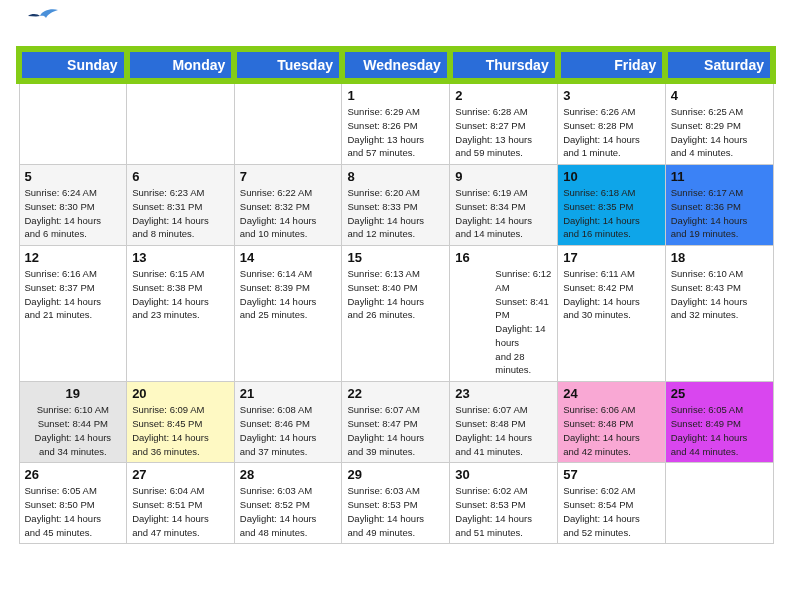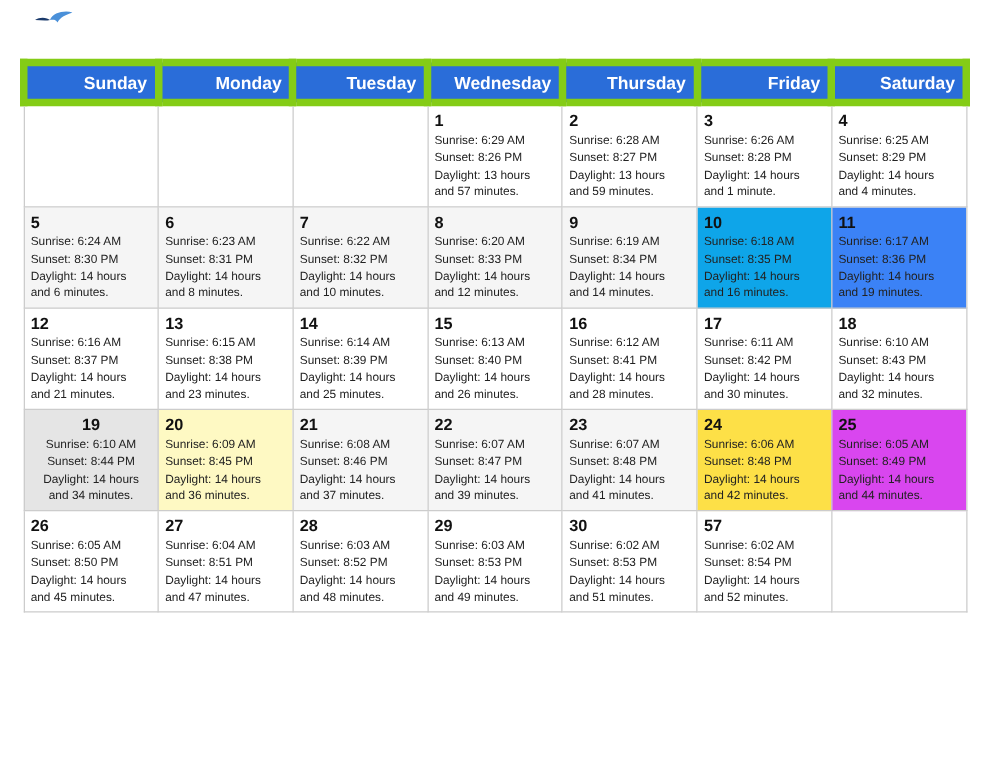--- a/index.html
+++ b/index.html
@@ -224,21 +224,21 @@
         </td>
         <td>
           <span class="day-num">15</span>
           <div class="day-info" style="white-space: pre-line;">Sunrise: 6:13 AM
 Sunset: 8:40 PM
 Daylight: 14 hours
 and 26 minutes.</div>
         </td>
         <td>
           <span class="day-num">16</span>
-          <div class="day-info" style="white-space: pre-line;">Sunrise: 6:12 AM
+          <div class="day-info" style="white-space: pre-line; margin-left: 40px;">Sunrise: 6:12 AM
 Sunset: 8:41 PM
 Daylight: 14 hours
 and 28 minutes.</div>
         </td>
         <td>
           <span class="day-num">17</span>
           <div class="day-info" style="white-space: pre-line;">Sunrise: 6:11 AM
 Sunset: 8:42 PM
 Daylight: 14 hours
 and 30 minutes.</div>
@@ -280,21 +280,21 @@
 Daylight: 14 hours
 and 39 minutes.</div>
         </td>
         <td style="background: rgb(245, 245, 245);">
           <span class="day-num">23</span>
           <div class="day-info" style="white-space: pre-line;">Sunrise: 6:07 AM
 Sunset: 8:48 PM
 Daylight: 14 hours
 and 41 minutes.</div>
         </td>
-        <td style="background: #fde047;">
+        <td style="background: #f9a8d4;">
           <span class="day-num">24</span>
           <div class="day-info" style="white-space: pre-line;">Sunrise: 6:06 AM
 Sunset: 8:48 PM
 Daylight: 14 hours
 and 42 minutes.</div>
         </td>
         <td style="background: #d946ef;">
           <span class="day-num">25</span>
           <div class="day-info" style="white-space: pre-line;">Sunrise: 6:05 AM
 Sunset: 8:49 PM

